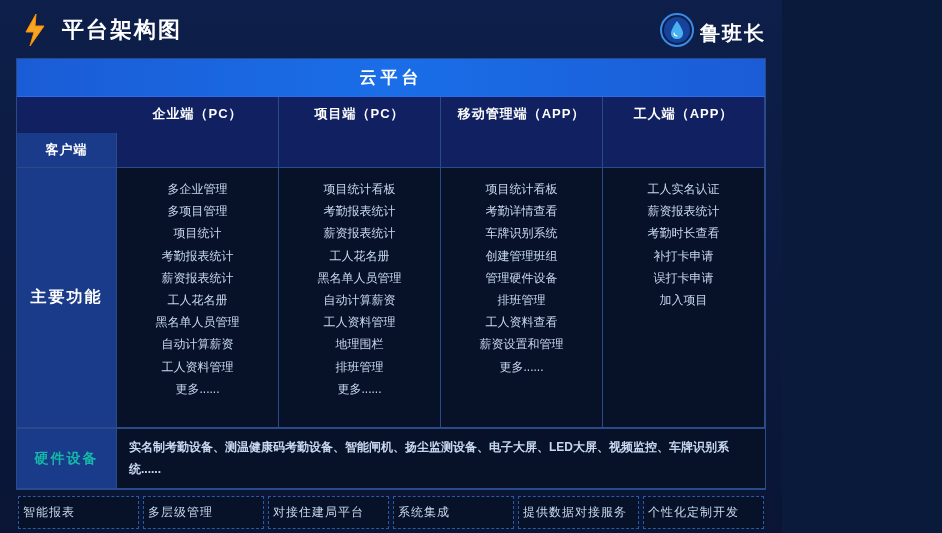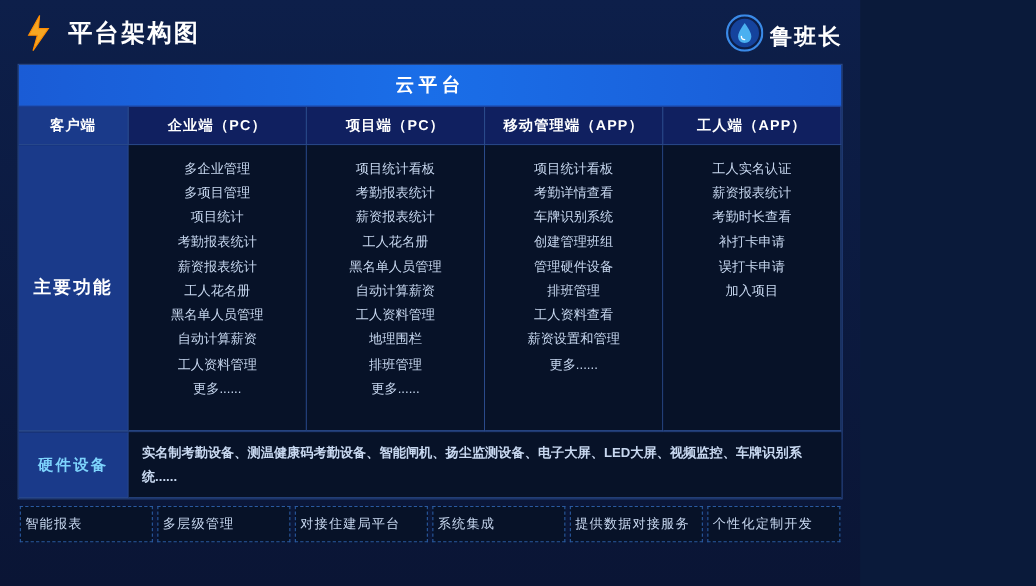--- a/index.html
+++ b/index.html
@@ -75,20 +75,21 @@
       padding: 8px 4px;
       font-size: 13px;
       font-weight: bold;
       color: #ffffff;
       border-right: 1px solid #2a4a8a;
       border-bottom: 1px solid #2a4a8a;
       letter-spacing: 1px;
     }
     .col-header:first-child {
       background: #1a3a8a;
+      margin-top: 36px;
     }
 
     
     .content-row {
       display: grid;
       grid-template-columns: 100px 1fr 1fr 1fr 1fr;
       min-height: 260px;
     }
 
     .row-label {
@@ -132,21 +133,21 @@
       border-top: 1px solid #2a4a8a;
     }
 
     .hardware-label {
       display: flex;
       align-items: center;
       justify-content: center;
       background: #1a3a8a;
       font-size: 14px;
       font-weight: bold;
-      color: #7dd3fc;
+      color: #14b8a6;
       letter-spacing: 2px;
       padding: 8px;
       border-right: 1px solid #2a4a8a;
       border-bottom: 1px solid #2a4a8a;
     }
 
     .hardware-content {
       padding: 8px 12px;
       background: #071228;
       border-bottom: 1px solid #2a4a8a;

